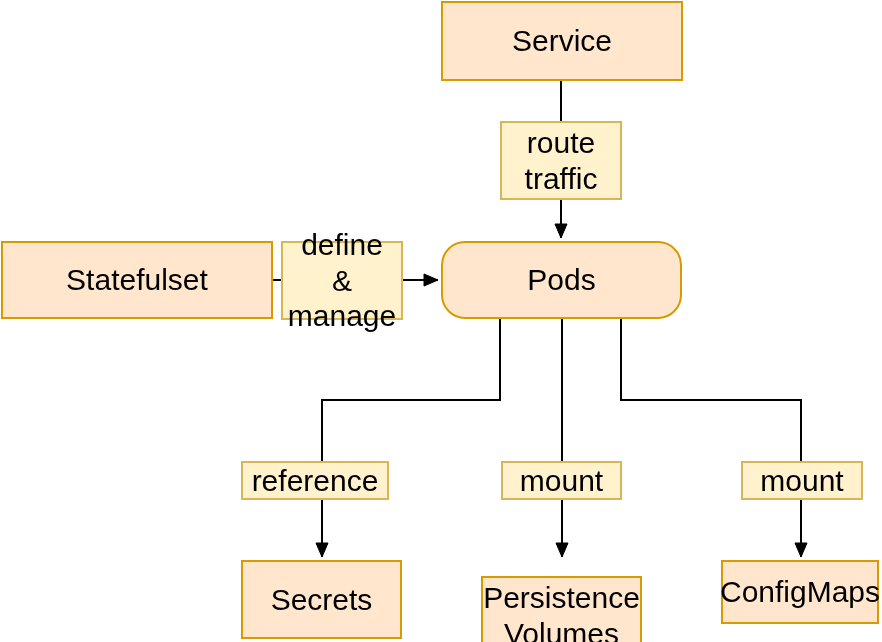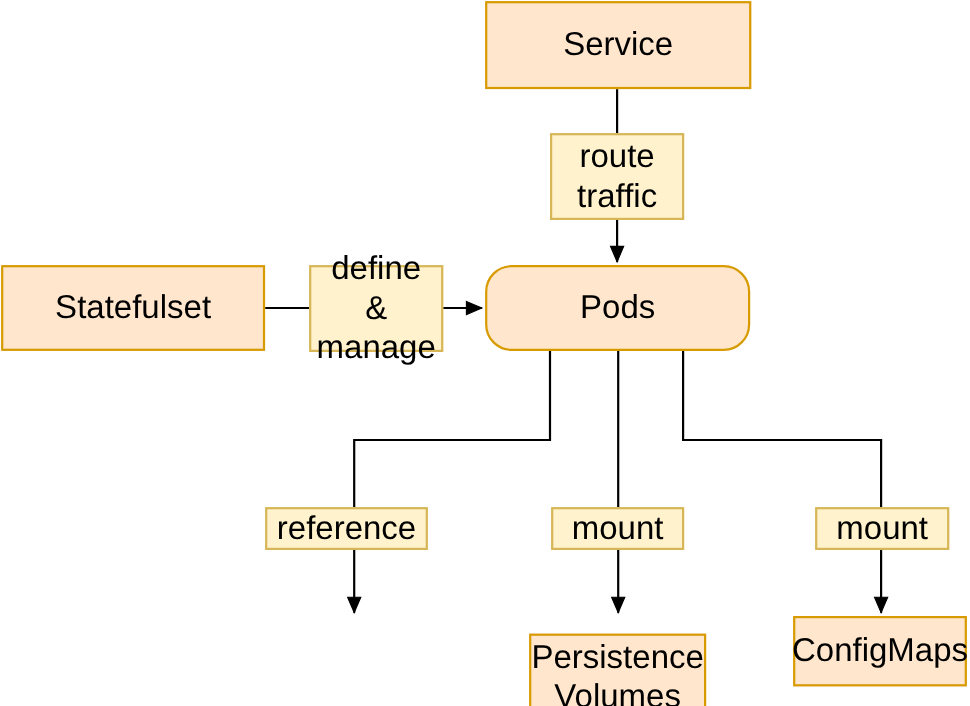--- a/index.html
+++ b/index.html
@@ -39,21 +39,21 @@
   .node {
     background: #FFE6CC;
     border: 2px solid #D79B00;
   }
   .elabel {
     background: #FFF2CC;
     border: 2px solid #D6B656;
   }
   
   .n-service      { left: 441px; top: 1px;   width: 242px; height: 80px; }
-  .n-statefulset  { left: 1px;   top: 241px; width: 240px; height: 78px; }
+  .n-statefulset  { left: 1px;   top: 241px; width: 272px; height: 78px; }
   .n-pods         { left: 441px; top: 241px; width: 241px; height: 78px; border-radius: 24px; }
   .n-secrets      { left: 241px; top: 560px; width: 161px; height: 79px; }
   .n-pv           { left: 481px; top: 576px; width: 161px; height: 79px; padding: 0 6px; }
   .n-configmaps   { left: 721px; top: 560px; width: 158px; height: 64px; }
   
   .l-route        { left: 500px; top: 121px; width: 122px; height: 79px; padding: 12px 10px; }
   .l-define       { left: 281px; top: 241px; width: 122px; height: 79px; padding: 0 20px; }
   .l-reference    { left: 241px; top: 461px; width: 148px; height: 39px; }
   .l-mount-mid    { left: 501px; top: 461px; width: 121px; height: 39px; }
   .l-mount-right  { left: 741px; top: 461px; width: 122px; height: 39px; }
@@ -86,20 +86,23 @@
   </div>
 
   <div class="box node n-statefulset">
     <span>Statefulset</span>
   </div>
 
   <div class="box node n-pods">
     <span>Pods</span>
   </div>
 
+  <div class="box node n-secrets">
+    <span>Secrets</span>
+  </div>
 
   <div class="box node n-pv">
     <span>Persistence Volumes</span>
   </div>
 
   <div class="box node n-configmaps">
     <span>ConfigMaps</span>
   </div>
 
   <div class="box elabel l-route">

